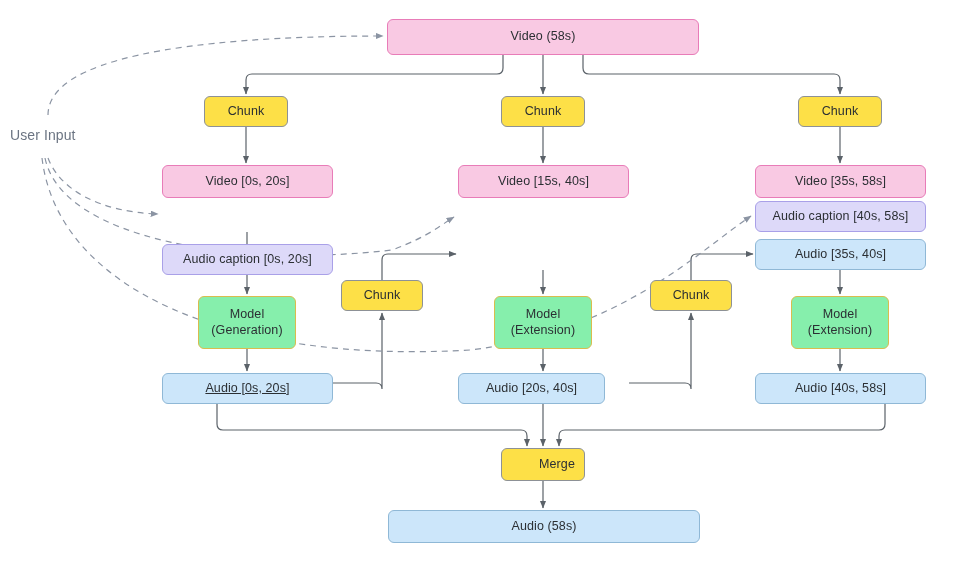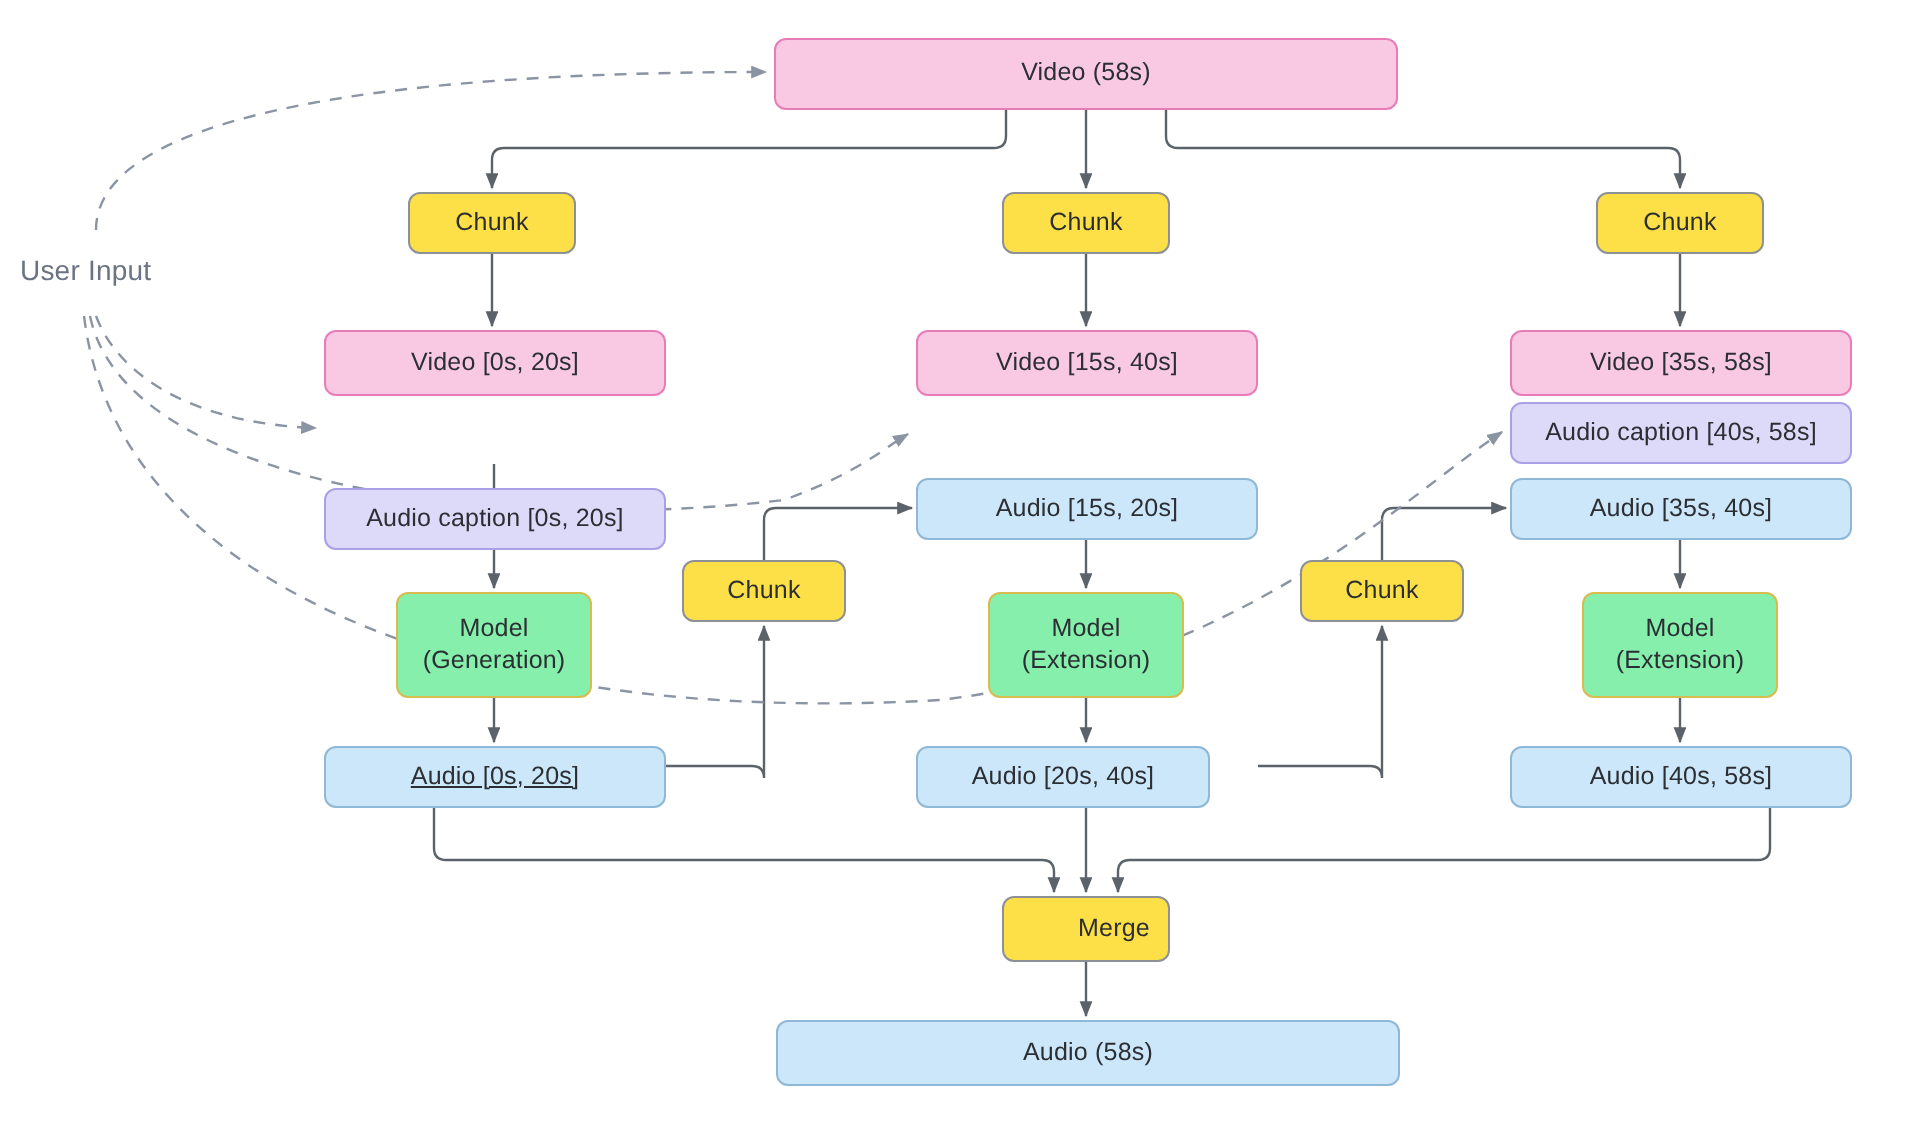--- a/index.html
+++ b/index.html
@@ -113,21 +113,20 @@
   <div class="node n-op" style="left:501px; top:96px; width:84px; height:31px;">Chunk</div>
   <div class="node n-op" style="left:798px; top:96px; width:84px; height:31px;">Chunk</div>
 
   <div class="node n-video" style="left:162px; top:165px; width:171px; height:33px;">Video [0s, 20s]</div>
   <div class="node n-video" style="left:458px; top:165px; width:171px; height:33px;">Video [15s, 40s]</div>
   <div class="node n-video" style="left:755px; top:165px; width:171px; height:33px;">Video [35s, 58s]</div>
 
   <div class="node n-caption" style="left:162px; top:201px; width:171px; height:31px;margin-top:43px;">Audio caption [0s, 20s]</div>
   <div class="node n-caption" style="left:755px; top:201px; width:171px; height:31px;">Audio caption [40s, 58s]</div>
 
-  <div class="node n-audio" style="left:458px; top:239px; width:171px; height:31px;">Audio [15s, 20s]</div>
   <div class="node n-audio" style="left:755px; top:239px; width:171px; height:31px;">Audio [35s, 40s]</div>
 
   <div class="node n-op" style="left:341px; top:280px; width:82px; height:31px;">Chunk</div>
   <div class="node n-op" style="left:650px; top:280px; width:82px; height:31px;">Chunk</div>
 
   <div class="node n-model" style="left:198px; top:296px; width:98px; height:53px;">Model
 (Generation)</div>
   <div class="node n-model" style="left:494px; top:296px; width:98px; height:53px;">Model
 (Extension)</div>
   <div class="node n-model" style="left:791px; top:296px; width:98px; height:53px;">Model

